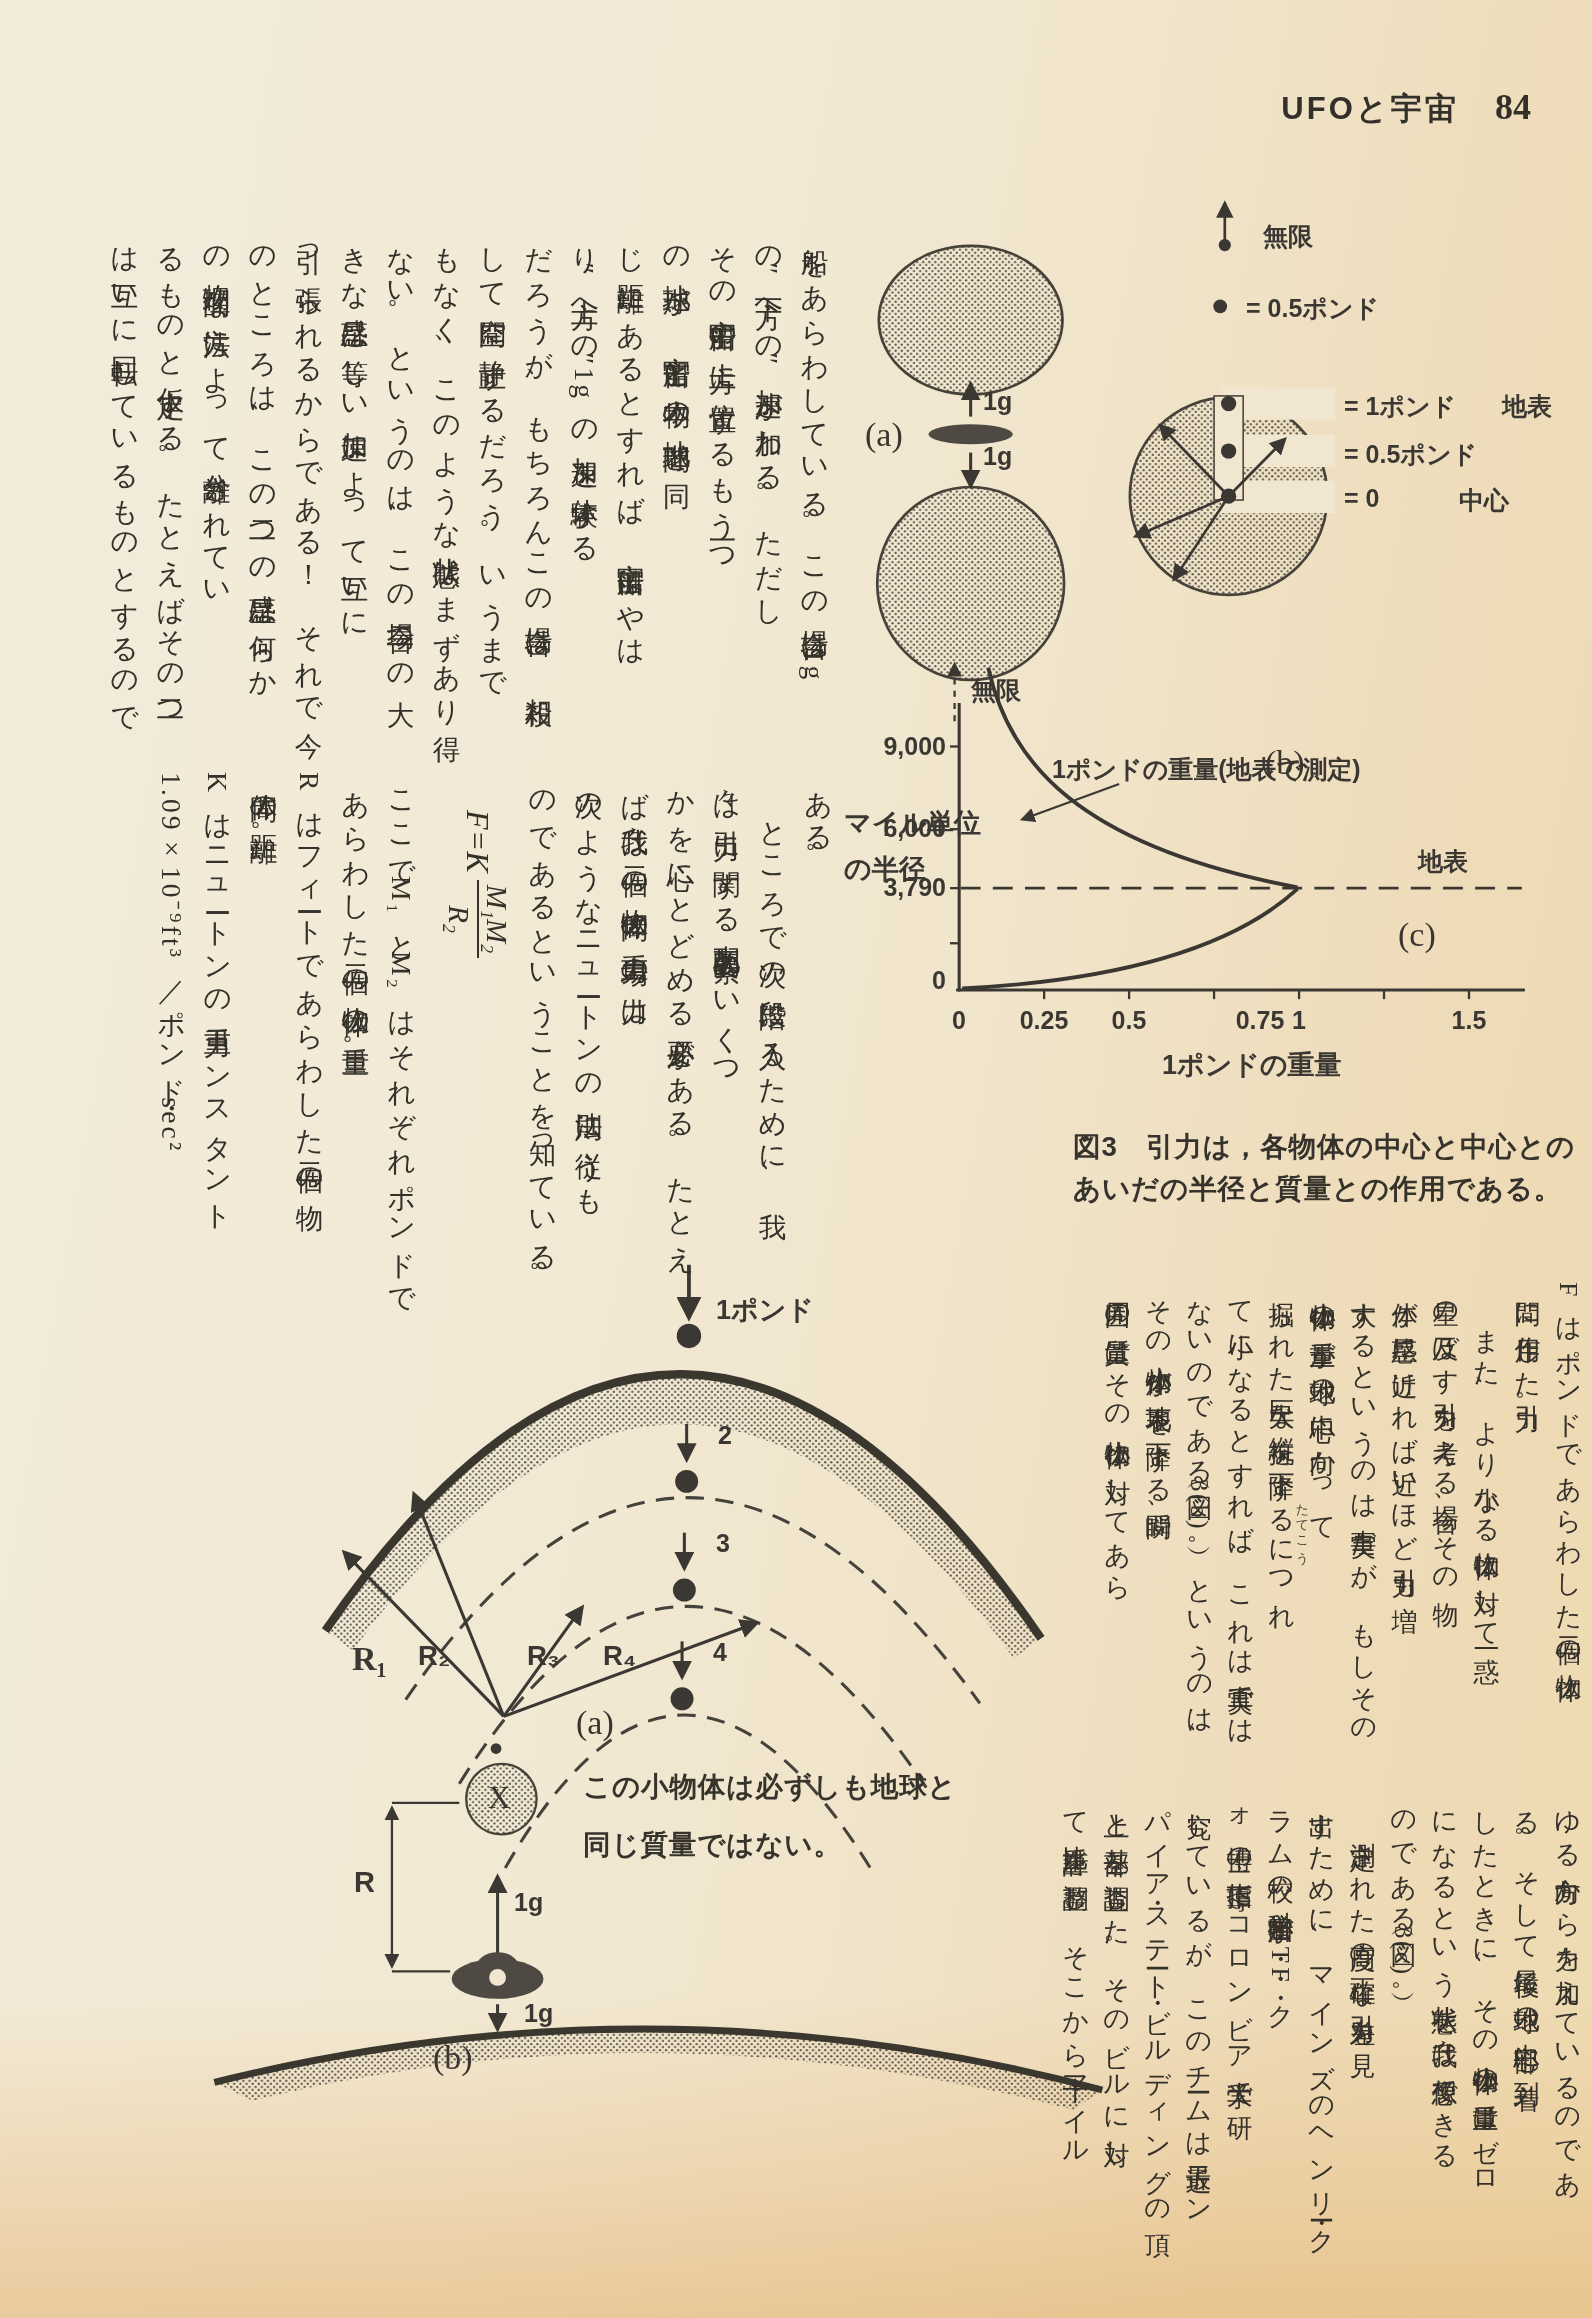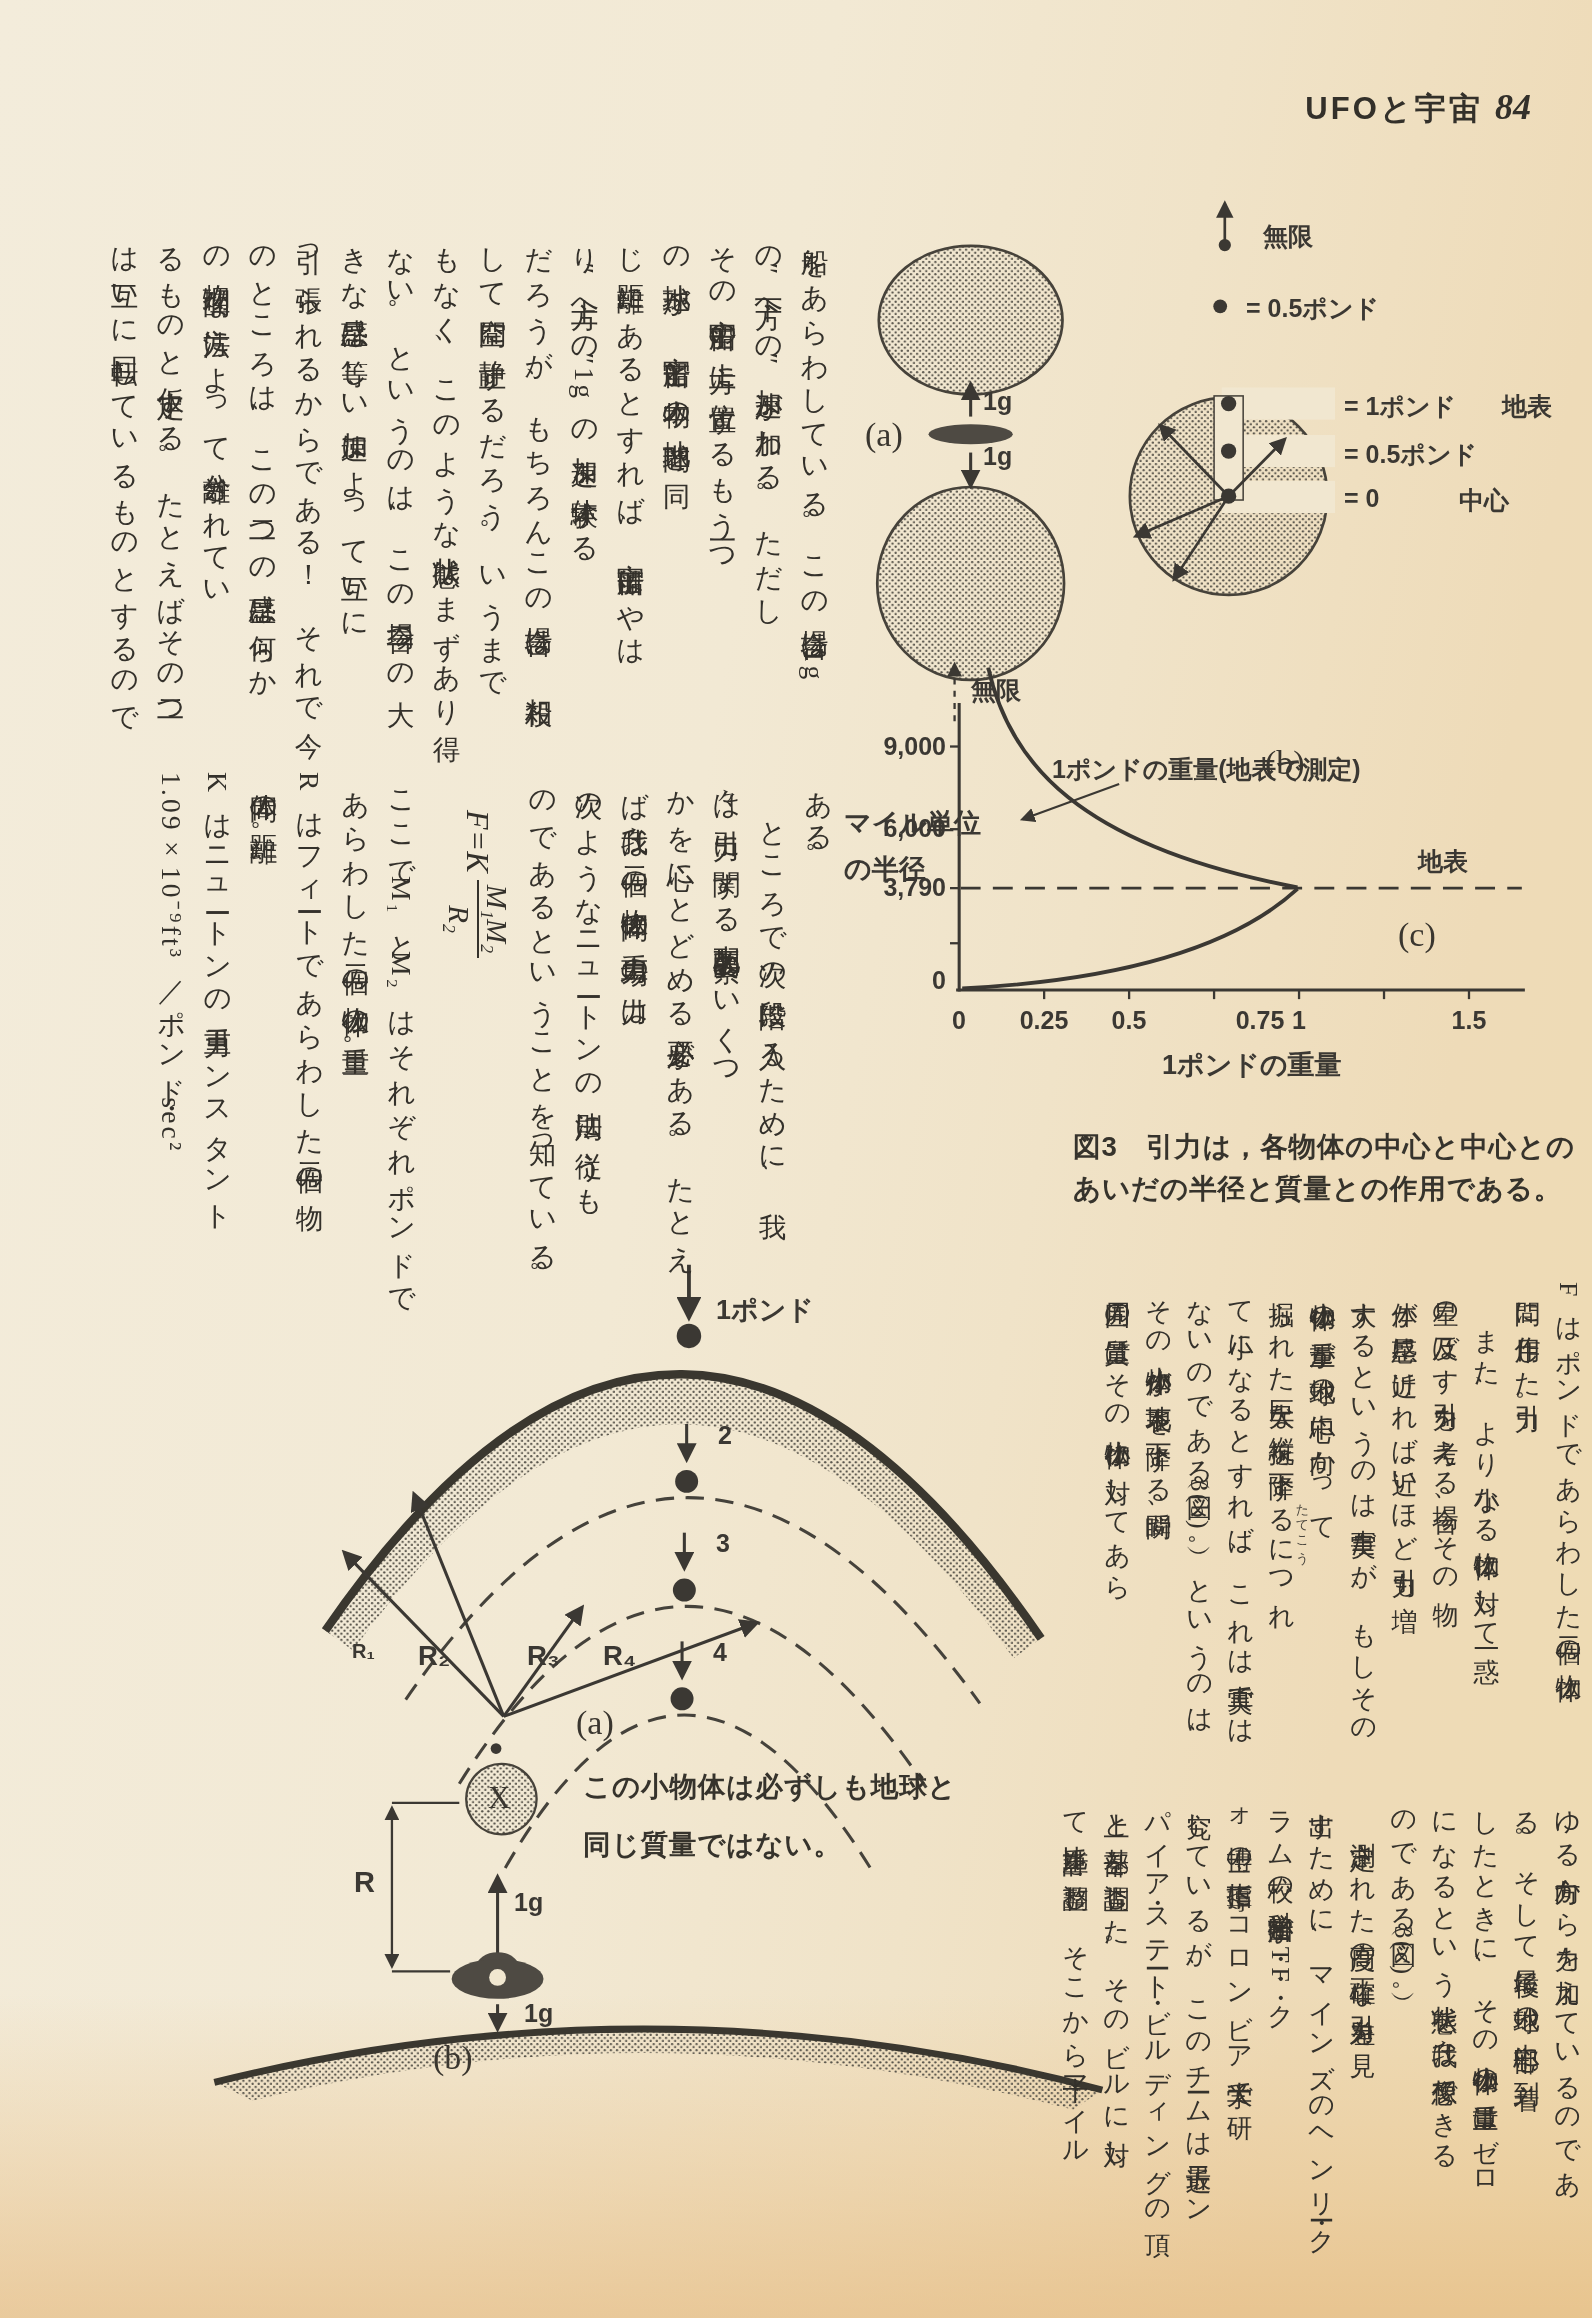--- a/index.html
+++ b/index.html
@@ -22,21 +22,21 @@
   .vc-s{width:41px;font-size:26px;letter-spacing:2.3px;}
   .lbl{position:absolute;white-space:pre;}
   .sans{font-family:"Liberation Sans", sans-serif;}
   .serif{font-family:"Liberation Serif", serif;}
   .figlab{font-family:"Liberation Serif", serif;font-size:34px;color:#3a362f;}
   .cap{font-family:"Liberation Sans", sans-serif;font-weight:700;font-size:27.6px;color:#36332c;letter-spacing:0.8px;}
   .ticket{font-family:"Liberation Sans", sans-serif;font-size:25px;font-weight:700;color:#3b3833;}
   .glab{font-family:"Liberation Sans", sans-serif;font-size:25px;font-weight:700;color:#3b3833;text-align:center;}
   .header{position:absolute;top:86px;left:1179px;width:352px;text-align:right;}
   .header .t{font-size:31px;font-weight:700;letter-spacing:3.1px;}
-  .header .n{font-size:36px;font-weight:700;font-style:italic;margin-left:12px;}
+  .header .n{font-size:36px;font-weight:700;margin-left:36px;}
   .formula{
     position:absolute;left:371px;top:842px;width:214px;height:84px;
     transform:rotate(90deg);
     display:flex;align-items:center;justify-content:center;
     font-size:32px;font-style:italic;color:#34312b;
   }
   .formula .frac{display:inline-flex;flex-direction:column;align-items:center;margin-left:7.7px;font-size:29px;}
   .formula .frac .num{border-bottom:2.3px solid #34312b;padding:0 4.6px 1.5px 4.6px;}
   .formula .frac .den{padding-top:1.5px;}
   .furi{writing-mode:vertical-rl;font-size:13px;letter-spacing:1.5px;color:#4a463e;}
@@ -257,21 +257,21 @@
   <div class="lbl glab" style="left:1418px;top:845px;">地表</div>
   <div class="lbl figlab" style="left:1398px;top:916px;">(c)</div>
 
   <div class="lbl cap" style="left:1073px;top:1128px;">図3　引力は，各物体の中心と中心との</div>
   <div class="lbl cap" style="left:1073px;top:1170px;">あいだの半径と質量との作用である。</div>
 
   <div class="lbl glab" style="left:716px;top:1292px;font-size:27px;">1ポンド</div>
   <div class="lbl glab" style="left:718px;top:1421px;">2</div>
   <div class="lbl glab" style="left:716px;top:1529px;">3</div>
   <div class="lbl glab" style="left:713px;top:1638px;">4</div>
-  <div class="lbl glab" style="left:352px;top:1640px;font-size:20px;">R₁</div>
+  <div class="lbl glab" style="left:352px;top:1640px;font-size:34px;font-family:Liberation Serif, serif;">R₁</div>
   <div class="lbl glab" style="left:418px;top:1640px;font-size:27.6px;">R₂</div>
   <div class="lbl glab" style="left:527px;top:1640px;font-size:27.6px;">R₃</div>
   <div class="lbl glab" style="left:603px;top:1640px;font-size:27.6px;">R₄</div>
   <div class="lbl figlab" style="left:576px;top:1704px;">(a)</div>
 
   <div class="lbl figlab" style="left:488px;top:1780px;font-size:31px;">X</div>
   <div class="lbl cap" style="left:583px;top:1768px;">この小物体は必ずしも地球と</div>
   <div class="lbl cap" style="left:583px;top:1826px;">同じ質量ではない。</div>
   <div class="lbl glab" style="left:354px;top:1866px;font-size:29px;">R</div>
   <div class="lbl glab" style="left:514px;top:1888px;">1g</div>

